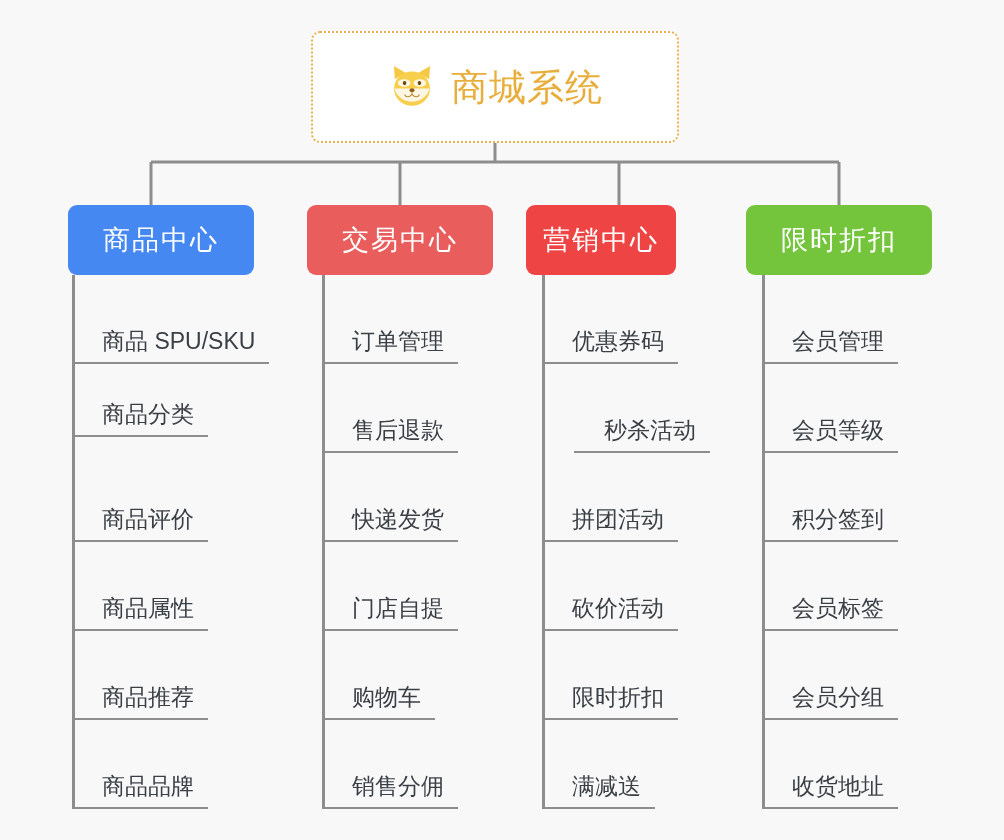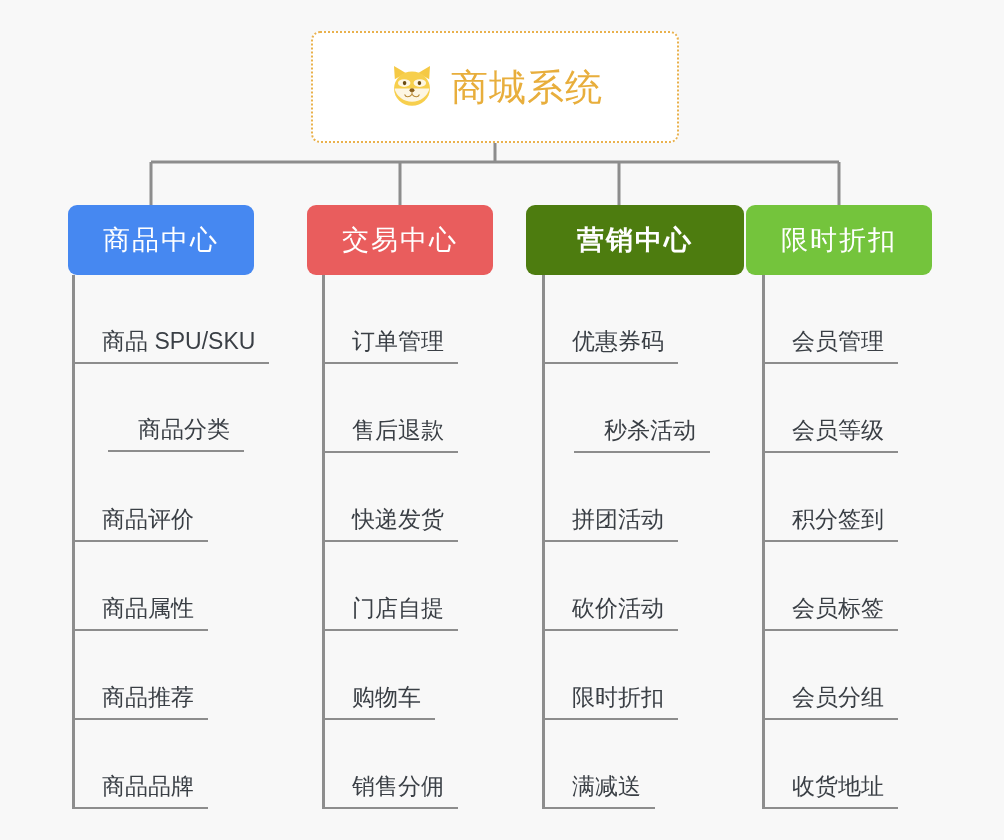--- a/index.html
+++ b/index.html
@@ -154,21 +154,21 @@
 
   <div id="dynamic-layer">
       <div class="cat-pill" style="left: 68px; top: 205px; width: 186px; background: rgb(70, 136, 241);">
         <span>商品中心</span>
       </div>
       <div class="leaf-col" style="left: 72px; top: 275px; height: 534px;">
         <div class="col-spine" style="height: 534px;"></div>
         <div class="leaf-item" style="top: 0px;">
           <span class="leaf-label">商品 SPU/SKU</span>
         </div>
-        <div class="leaf-item" style="top: 88px; padding-left: 36px;">
+        <div class="leaf-item" style="top: 73px;">
           <span class="leaf-label">商品分类</span>
         </div>
         <div class="leaf-item" style="top: 178px;">
           <span class="leaf-label">商品评价</span>
         </div>
         <div class="leaf-item" style="top: 267px; text-align: right;">
           <span class="leaf-label">商品属性</span>
         </div>
         <div class="leaf-item" style="top: 356px;">
           <span class="leaf-label">商品推荐</span>
@@ -194,21 +194,21 @@
         <div class="leaf-item" style="top: 267px;">
           <span class="leaf-label">门店自提</span>
         </div>
         <div class="leaf-item" style="top: 356px;">
           <span class="leaf-label">购物车</span>
         </div>
         <div class="leaf-item" style="top: 445px;">
           <span class="leaf-label">销售分佣</span>
         </div>
       </div>
-      <div class="cat-pill" style="left: 526px; top: 205px; width: 218px; background: #4d7c0f; font-weight: bold;">
+      <div class="cat-pill" style="left: 526px; top: 205px; width: 150px; background: #ef4444;">
         <span>营销中心</span>
       </div>
       <div class="leaf-col" style="left: 542px; top: 275px; height: 534px;">
         <div class="col-spine" style="height: 534px;"></div>
         <div class="leaf-item" style="top: 0px;">
           <span class="leaf-label">优惠券码</span>
         </div>
         <div class="leaf-item" style="top: 89px; padding-left: 32px;">
           <span class="leaf-label">秒杀活动</span>
         </div>

